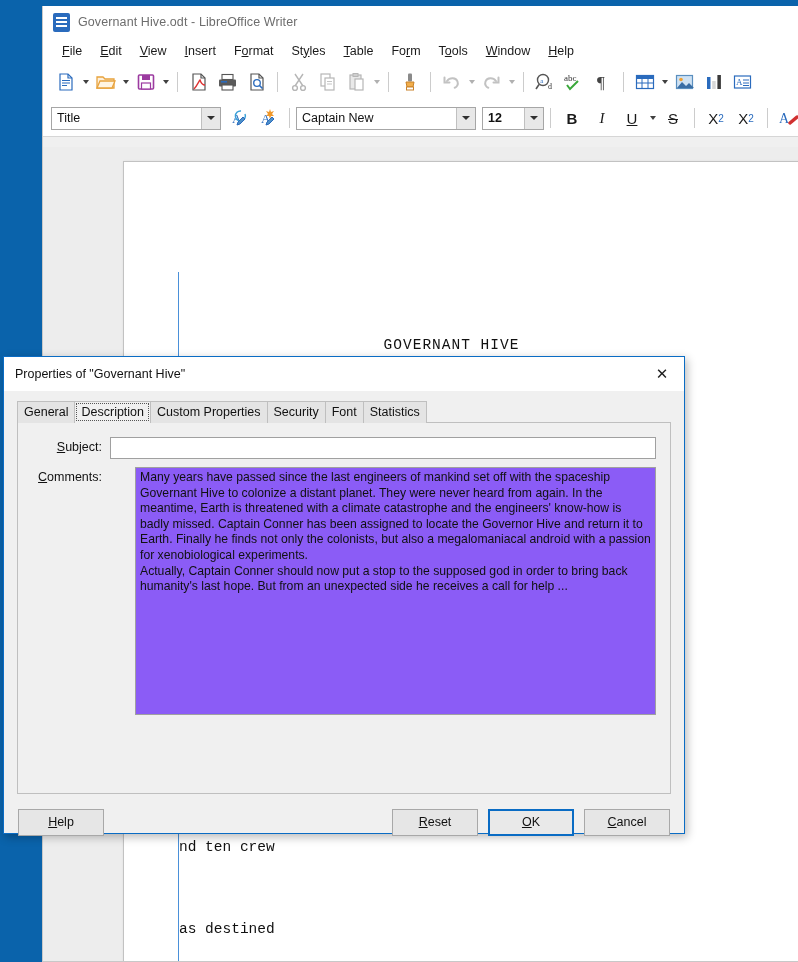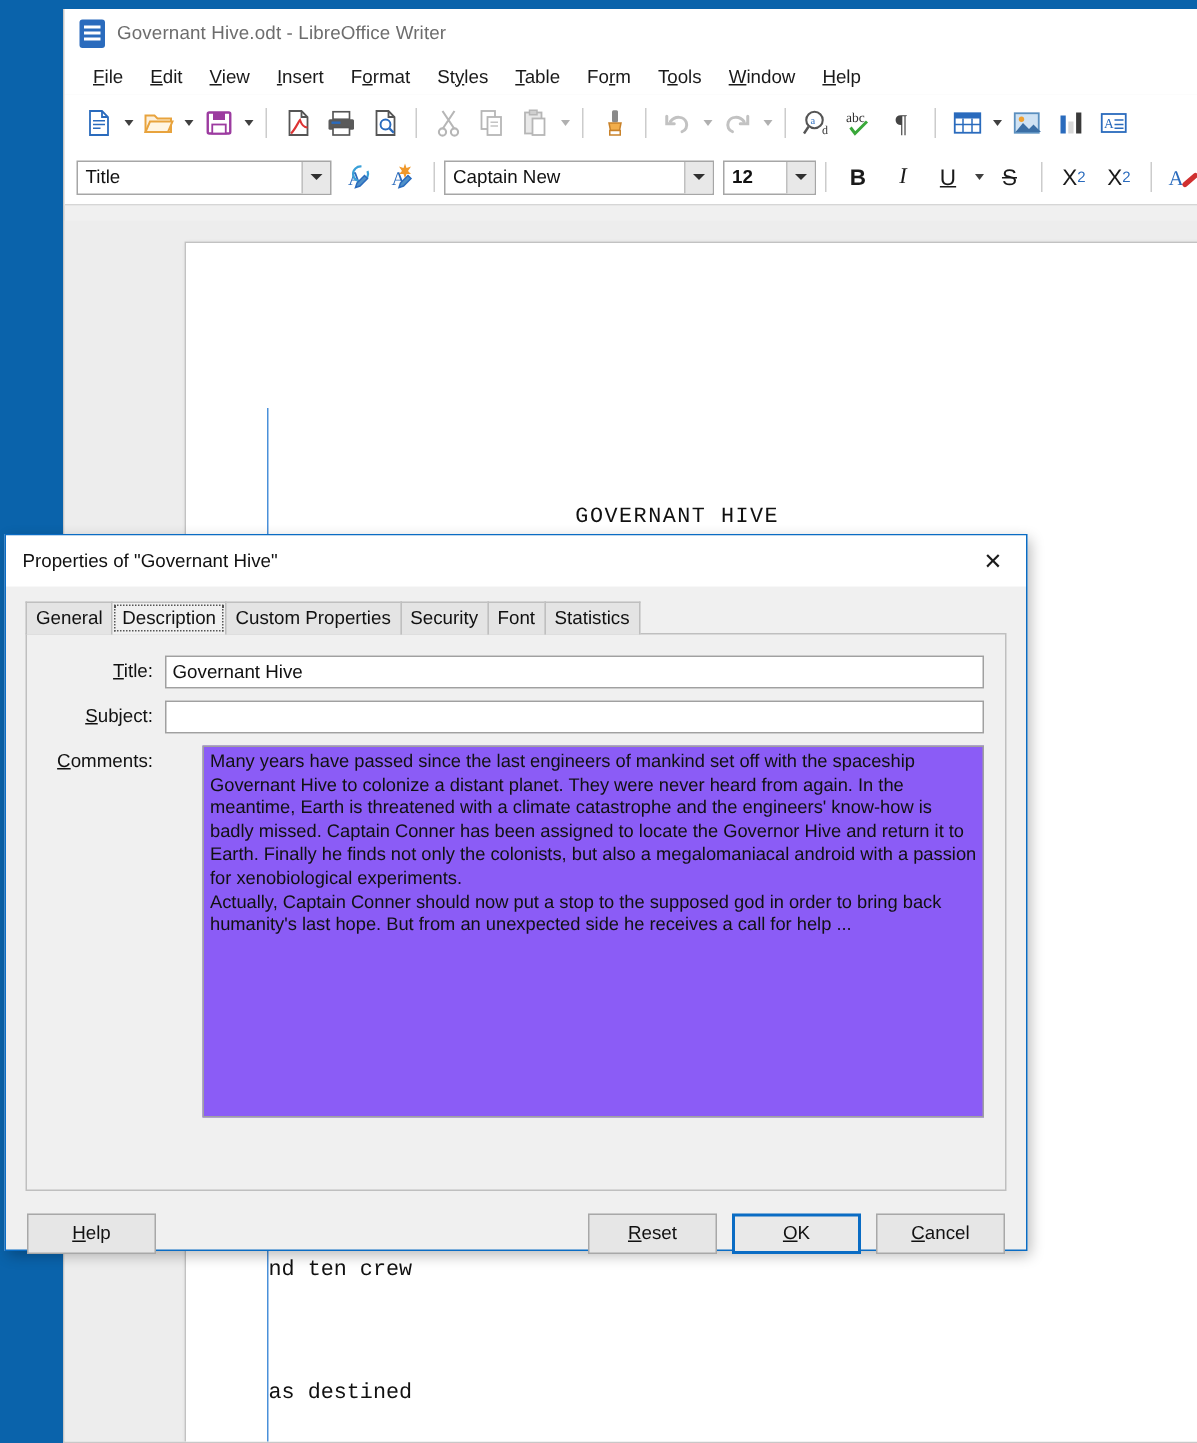--- a/index.html
+++ b/index.html
@@ -512,24 +512,20 @@
         <div class="tab">General</div>
         <div class="tab active">Description</div>
         <div class="tab">Custom Properties</div>
         <div class="tab">Security</div>
         <div class="tab">Font</div>
         <div class="tab">Statistics</div>
       </div>
 
       <div class="tabpane">
 
-        <div class="frow">
-          <div class="flabel"><u>T</u>itle:</div>
-          <div class="finput">Governant Hive</div>
-        </div>
 
         <div class="frow">
           <div class="flabel"><u>S</u>ubject:</div>
           <div class="finput"></div>
         </div>
 
 
         <div class="frow">
           <div class="flabel"><u>C</u>omments:</div>
           <div class="ftext">Many years have passed since the last engineers of mankind set off with the spaceship Governant Hive to colonize a distant planet. They were never heard from again. In the meantime, Earth is threatened with a climate catastrophe and the engineers' know-how is badly missed. Captain Conner has been assigned to locate the Governor Hive and return it to Earth. Finally he finds not only the colonists, but also a megalomaniacal android with a passion for xenobiological experiments.

